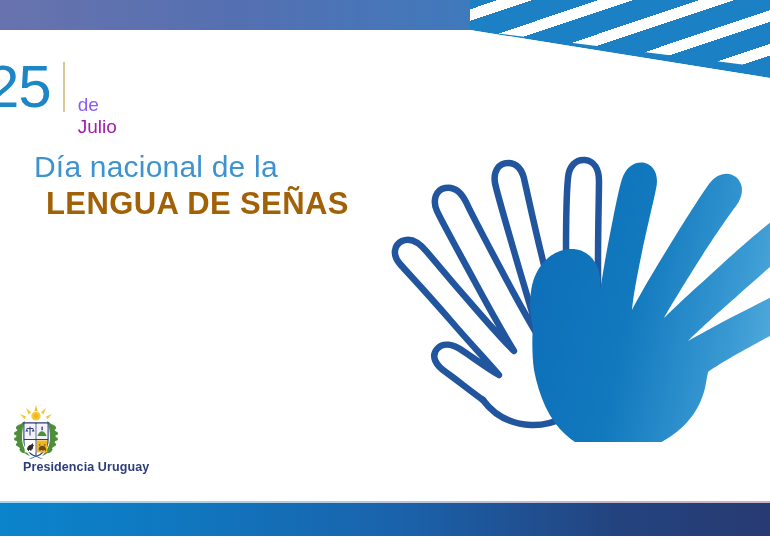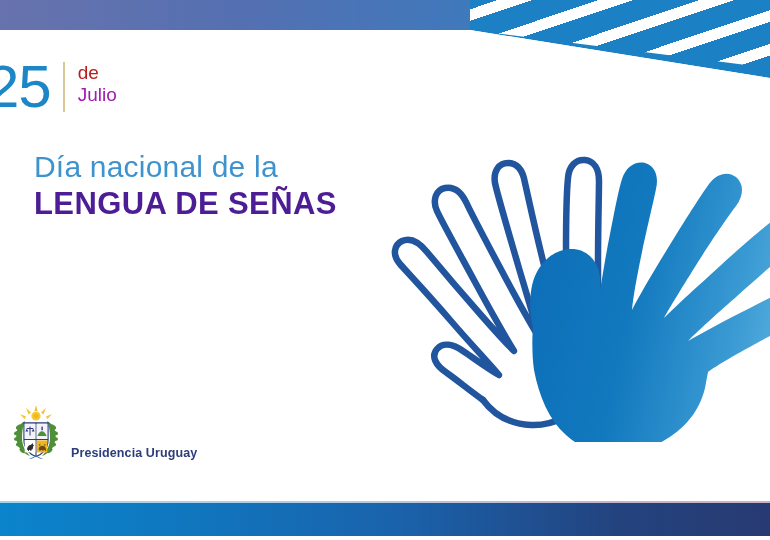--- a/index.html
+++ b/index.html
@@ -107,21 +107,21 @@
     height: 50px;
   }
   .date-words {
     padding-left: 13px;
     padding-top: 4px;
     color: #2a7fc0;
     font-size: 19px;
     line-height: 22px;
     font-weight: 400;
   }
-  .date-words .dw-de { display: block; color: #b91c1c; }
+  .date-words .dw-de { display: block; color: #8b5cf6; margin-top: 32px; }
   .date-words .dw-mes { display: block; color: #a21caf; }
 
   
   .headline {
     position: absolute;
     left: 34px;
     top: 148px;
     width: 380px;
   }
   .hl-light {
@@ -129,33 +129,35 @@
     line-height: 38px;
     font-weight: 400;
     color: #3e93cf;
     letter-spacing: .2px;
     white-space: nowrap;
   }
   .hl-bold {
     font-size: 31px;
     line-height: 36px;
     font-weight: 700;
-    color: #4c1d95;
+    color: #a16207;
     letter-spacing: .4px;
     white-space: nowrap;
+    margin-left: 12px;
   }
   .hl-bold.line2 { margin-top: 2px; }
 
   
   .logo-lockup {
     position: absolute;
     left: 12px;
     top: 404px;
     display: flex;
-    align-items: flex-end;
+    align-items: flex-start;
+    flex-direction: column;
   }
   .coat {
     width: 48px;
     height: 56px;
     flex: 0 0 auto;
   }
   .logo-text {
     margin-left: 11px;
     font-size: 12.5px;
     font-weight: 700;

